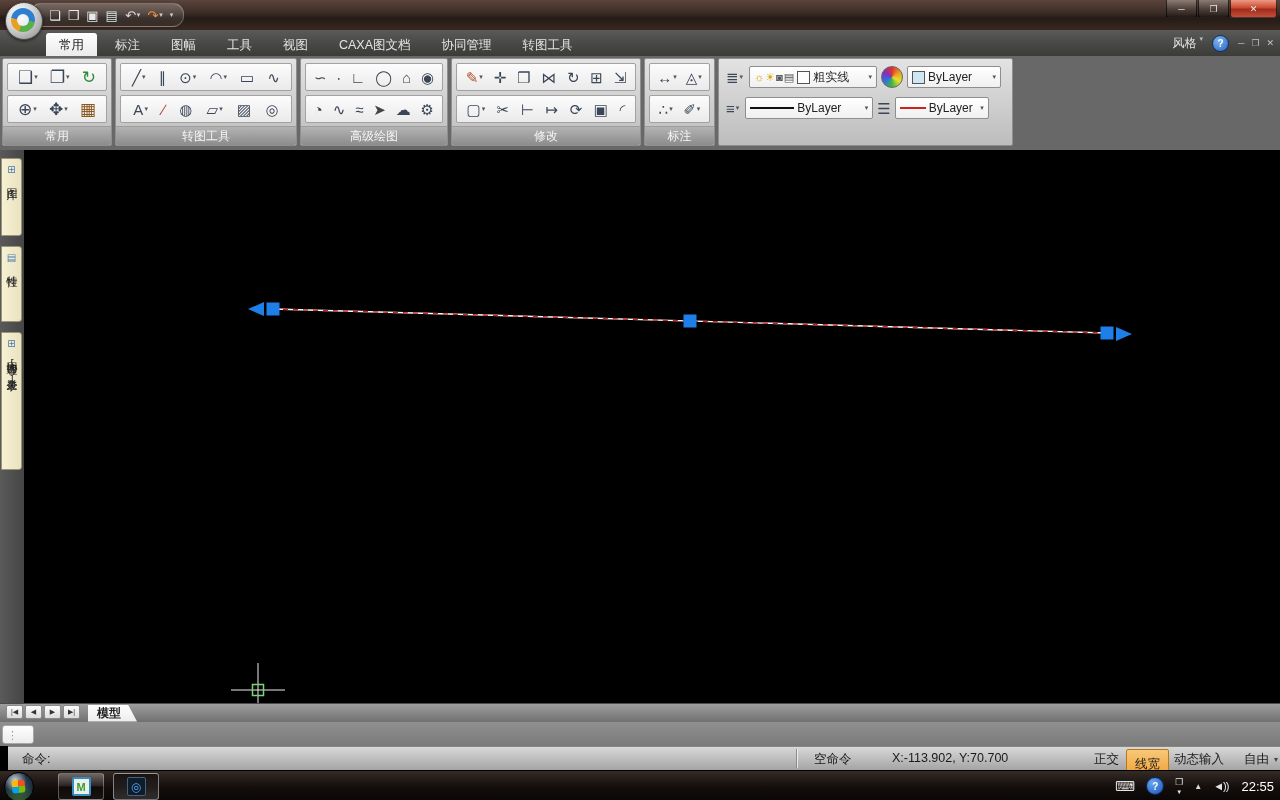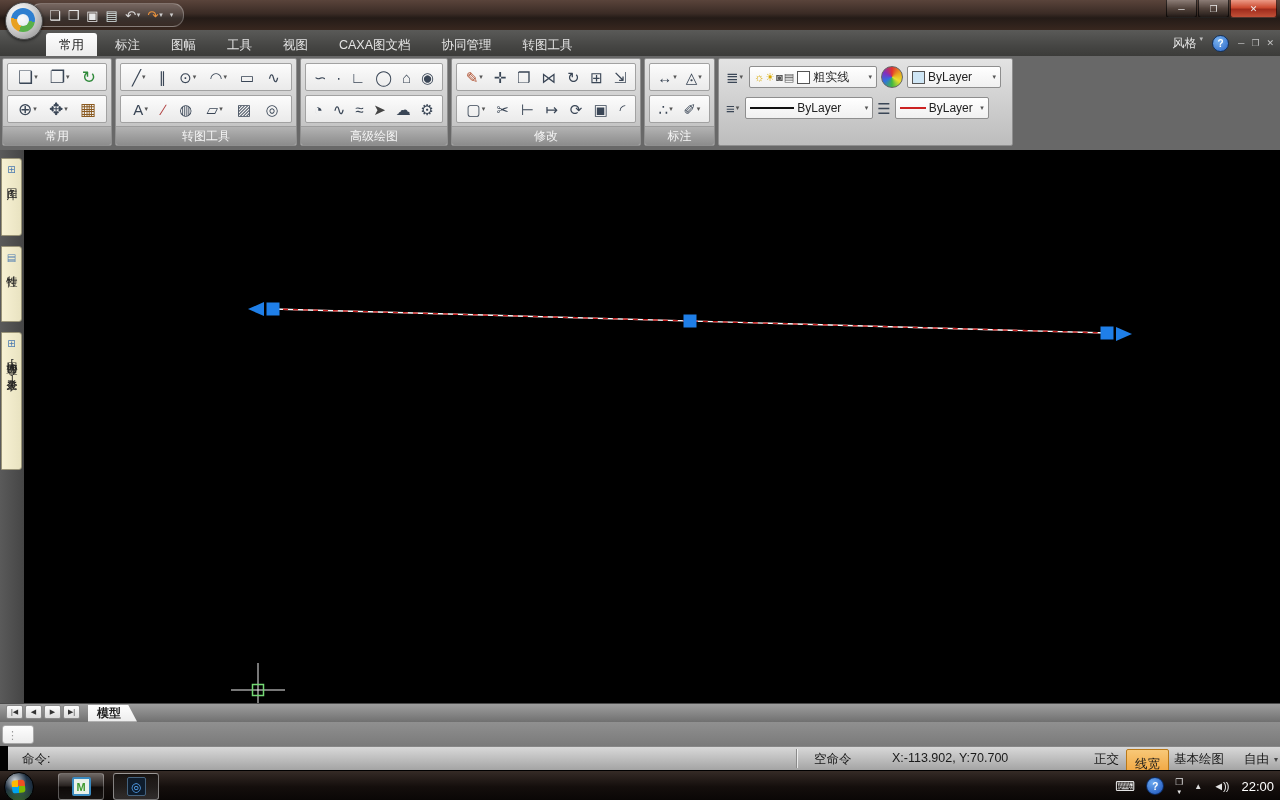--- a/index.html
+++ b/index.html
@@ -520,21 +520,21 @@
     </div>
   </div>
 
   <div class="statusbar">
     <span class="sb-item sb-prompt">命令:</span>
     <span class="sb-div"></span>
     <span class="sb-item sb-mode">空命令</span>
     <span class="sb-item sb-coords">X:-113.902, Y:70.700</span>
     <span class="sb-item sb-orth">正交</span>
     <span class="sb-item sb-lw">线宽</span>
-    <span class="sb-item sb-dyn">基本绘图</span>
+    <span class="sb-item sb-dyn">动态输入</span>
     <span class="sb-item sb-free">自由</span>
     <span class="sb-item sb-caret">▾</span>
   </div>
 
   <div class="taskbar">
     <div class="start-orb">
         <div class="flag"></div>
       </div>
     <div class="tb-apps">
       <div class="tb-app">
@@ -546,17 +546,17 @@
     </div>
     <div class="tray">
       <span class="kb">⌨</span>
       <span class="tray-help">?</span>
       <span class="lang">
         <span>❐</span>
         <span class="c">▼</span>
       </span>
       <span class="hidden-tri">▲</span>
       <span class="speaker">◄))</span>
-      <span class="clock">22:00</span>
+      <span class="clock">22:55</span>
     </div>
   </div>
 
 </div>
 
 </body></html>

